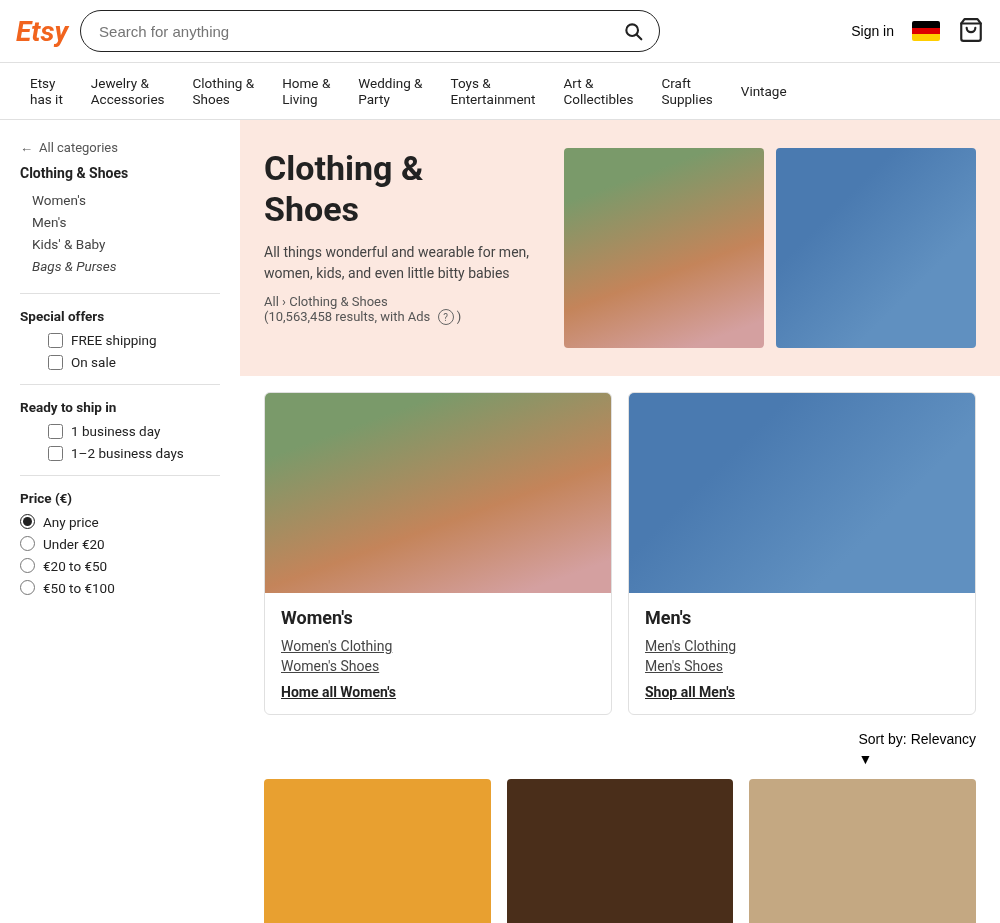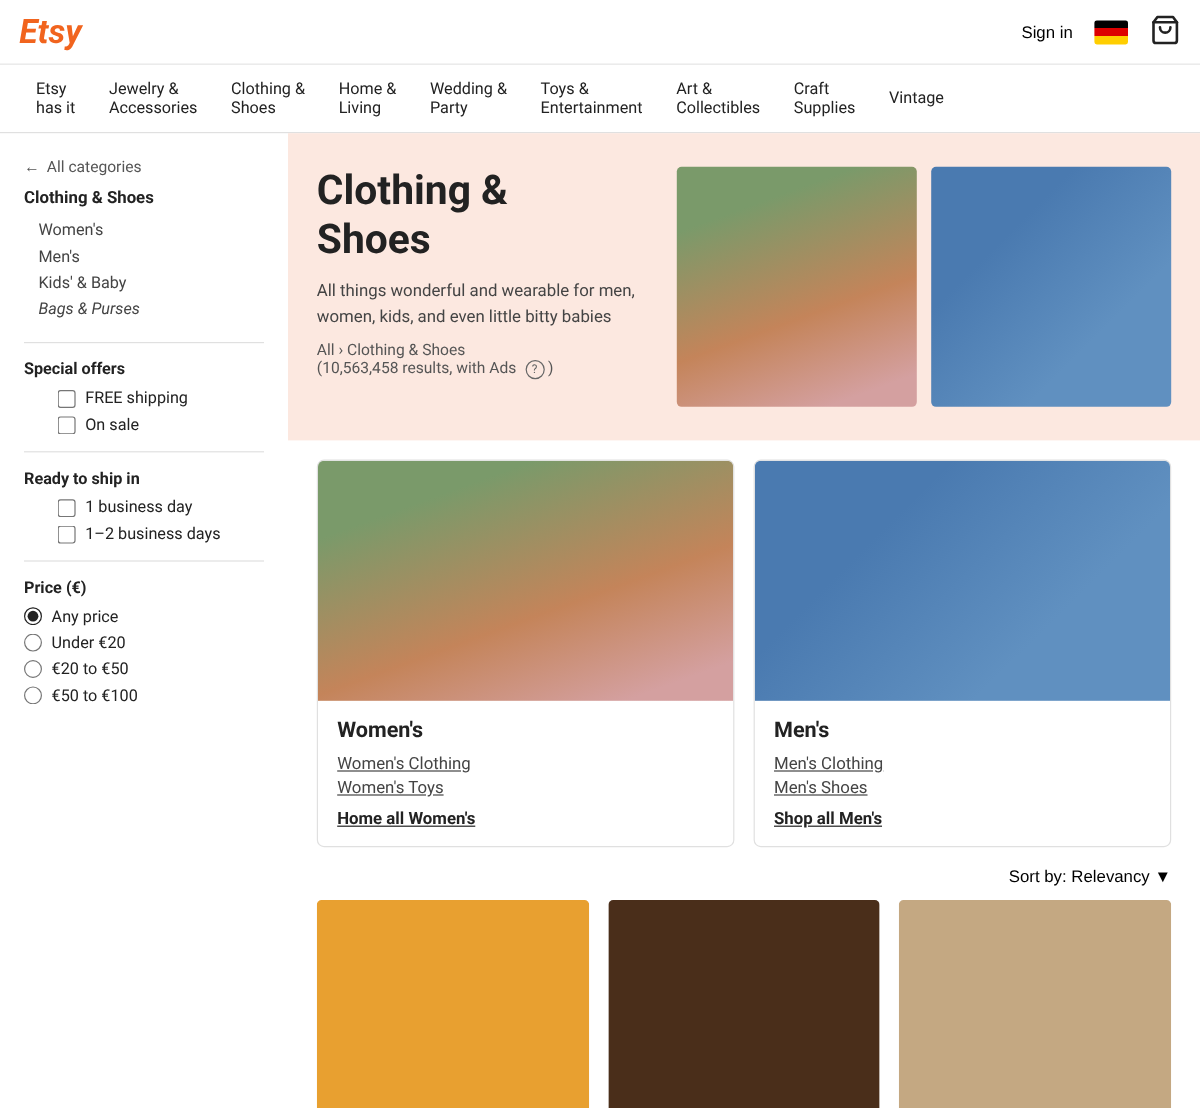--- a/index.html
+++ b/index.html
@@ -56,21 +56,21 @@
     .cat-card { flex: 1; border: 1px solid #e0e0e0; border-radius: 6px; overflow: hidden; }
     .cat-card-img { width: 100%; height: 200px; object-fit: cover; background: #e0e0e0; }
     .cat-card-body { padding: 14px 16px; }
     .cat-card-title { font-size: 18px; font-weight: 700; margin-bottom: 10px; }
     .cat-card-link { font-size: 14px; color: #444; display: block; margin-bottom: 4px; cursor: pointer; }
     .cat-card-shop { font-size: 14px; font-weight: 700; color: #222; cursor: pointer; margin-top: 10px; display: block; }
 
     
     .product-area { padding: 0 24px 24px; }
     .sort-bar { display: flex; justify-content: flex-end; align-items: center; margin-bottom: 12px; font-size: 14px; }
-    .sort-btn { display: flex; align-items: flex-end; gap: 4px; cursor: pointer; background: none; border: none; font-size: 14px; }
+    .sort-btn { display: flex; align-items: flex-start; gap: 4px; cursor: pointer; background: none; border: none; font-size: 14px; flex-direction: column; }
     .product-grid { display: grid; grid-template-columns: repeat(3, 1fr); gap: 16px; }
     .product-card { cursor: pointer; }
     .product-img { width: 100%; aspect-ratio: 1; background: #e0e0e0; border-radius: 4px; overflow: hidden; margin-bottom: 8px; display: flex; align-items: center; justify-content: center; }
     .product-img-placeholder { width: 100%; height: 100%; background: linear-gradient(135deg, #d0d0d0, #b0b0b0); }
 
     
     .img-orange { background: #e8a030; }
     .img-brown { background: #4a2e1a; }
     .img-tan { background: #c4a882; }
 
@@ -82,20 +82,29 @@
     
     .hero-img-women { background: linear-gradient(160deg, #7a9a6a 20%, #c4845a 60%, #d4a0a0 90%); }
     .hero-img-men { background: linear-gradient(135deg, #4a7ab0 30%, #6090c0 70%); }
   </style>
 </head>
 <body>
 
 <header>
   <div class="header">
     <div class="logo">Etsy</div>
+    <div class="search-bar">
+      <input type="text" placeholder="Search for anything" style="">
+      <button class="search-btn">
+        <svg viewBox="0 0 24 24" fill="none" stroke="#222" stroke-width="2.5" stroke-linecap="round" stroke-linejoin="round">
+          <circle cx="11" cy="11" r="7"></circle>
+          <line x1="16.5" y1="16.5" x2="22" y2="22"></line>
+        </svg>
+      </button>
+    </div>
     <div class="header-right">
       <button class="sign-in-btn">Sign in</button>
       <div class="flag flag-de" title="German"></div>
       <button class="cart-btn">
         <svg width="26" height="26" viewBox="0 0 24 24" fill="none" stroke="#222" stroke-width="2" stroke-linecap="round" stroke-linejoin="round">
           <path d="M6 2L3 6v14a2 2 0 002 2h14a2 2 0 002-2V6l-3-4z"></path>
           <line x1="3" y1="6" x2="21" y2="6"></line>
           <path d="M16 10a4 4 0 01-8 0"></path>
         </svg>
       </button>
@@ -213,21 +222,21 @@
         <div class="hero-img-card hero-img-men"></div>
       </div>
     </div>
 
     <div class="cat-cards" id="cat-cards">
         <div class="cat-card">
     <div class="cat-card-img hero-img-women" style="height:200px;"></div>
     <div class="cat-card-body">
       <div class="cat-card-title">Women's</div>
       <a class="cat-card-link" href="#">Women's Clothing</a>
-            <a class="cat-card-link" href="#">Women's Toys</a>
+            <a class="cat-card-link" href="#">Women's Shoes</a>
       <a class="cat-card-shop" href="#">Home all Women's</a>
     </div>
   </div>
         <div class="cat-card">
     <div class="cat-card-img hero-img-men" style="height:200px;"></div>
     <div class="cat-card-body">
       <div class="cat-card-title">Men's</div>
       <a class="cat-card-link" href="#">Men's Clothing</a>
             <a class="cat-card-link" href="#">Men's Shoes</a>
       <a class="cat-card-shop" href="#">Shop all Men's</a>

